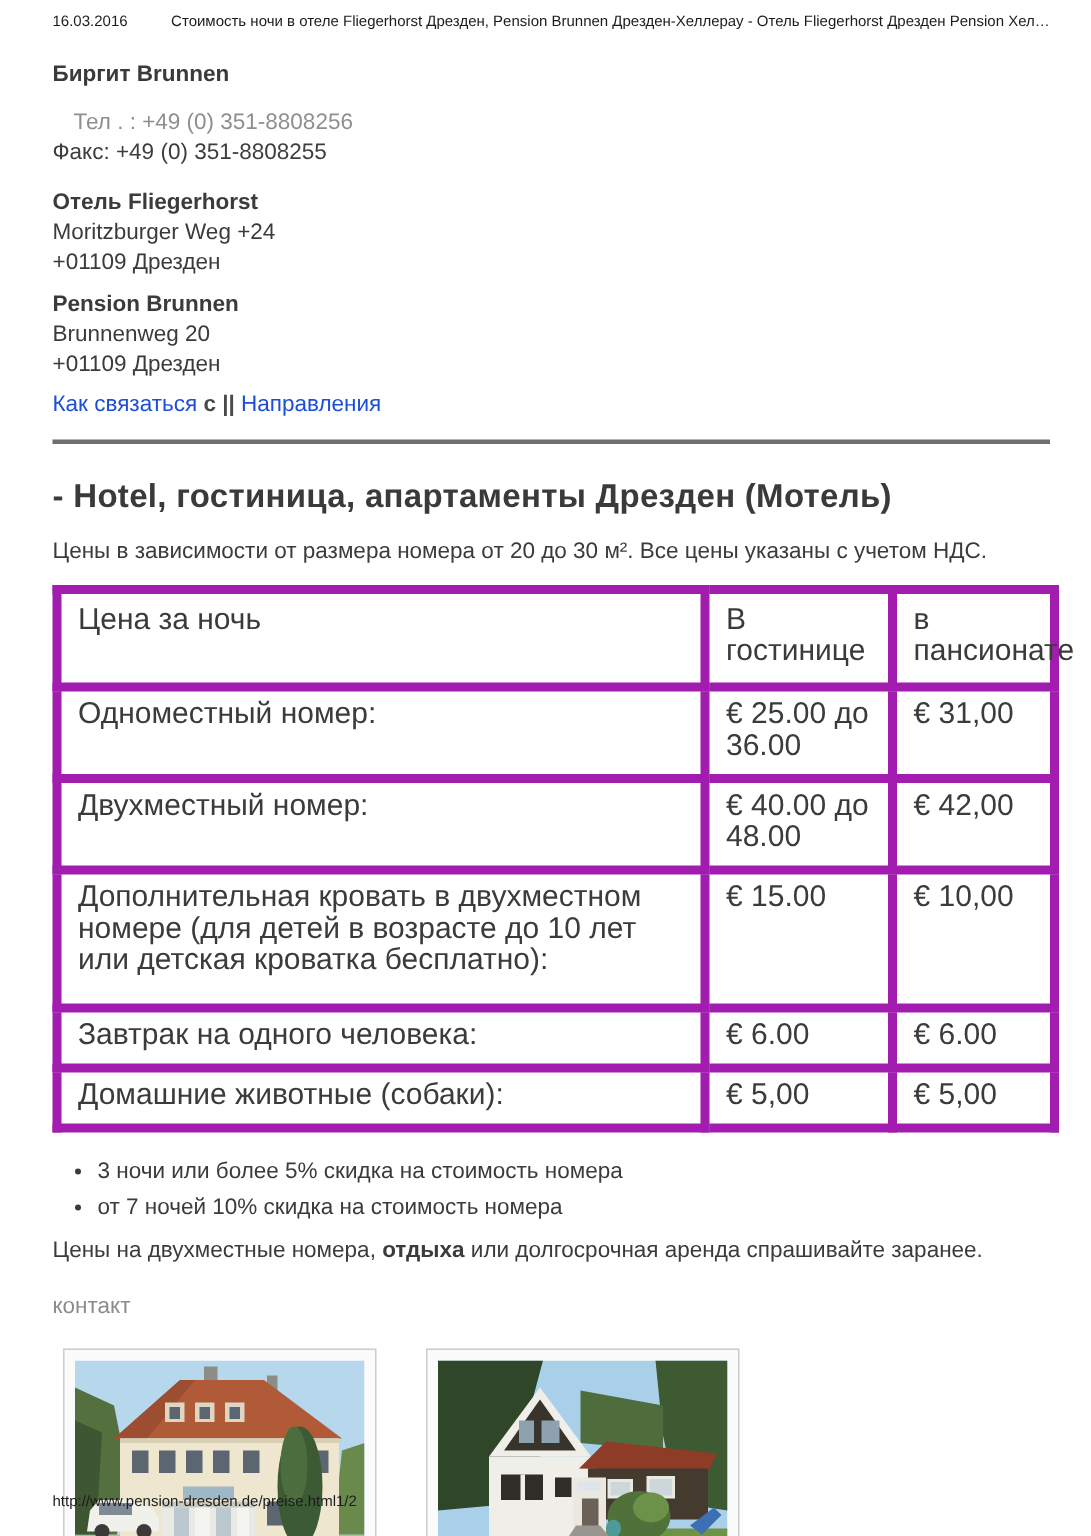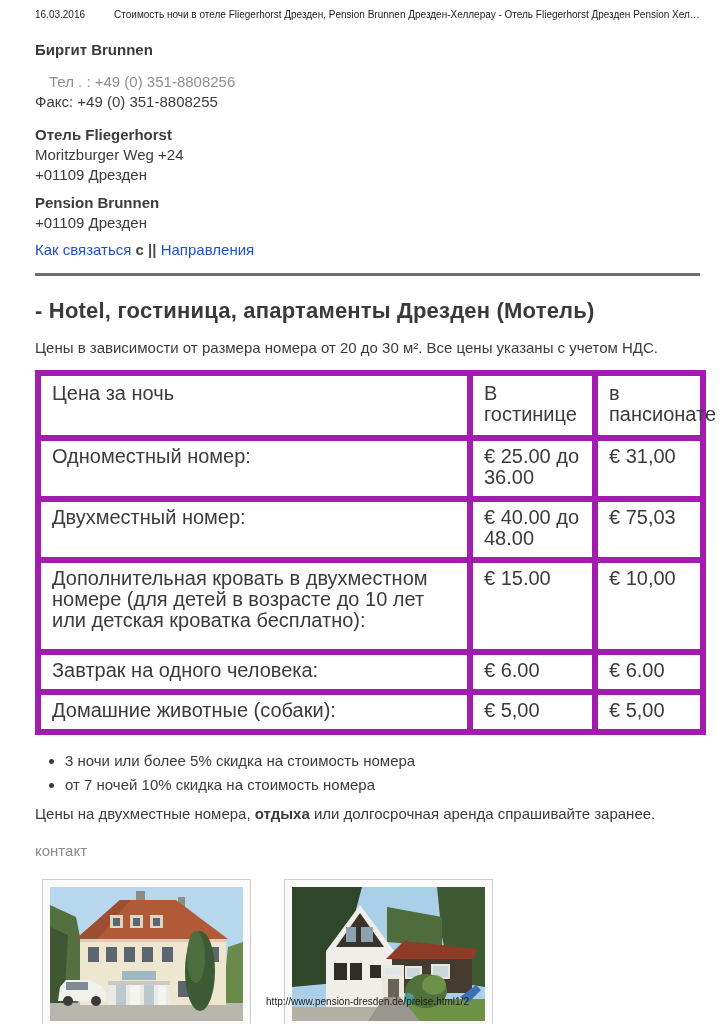--- a/index.html
+++ b/index.html
@@ -56,21 +56,21 @@
   .contact-link { margin-top:18px; color:#8c8c8c; cursor:pointer; }
 
   .photos { margin-top:20px; display:flex; gap:33px; padding-left:7px; }
   .photo-card { width:209px; }
   .photo-frame { border:1px solid #cccccc; background:#fbfbfb; padding:7px; width:209px; height:150px; }
   .photo-frame svg { display:block; width:193px; height:134px; }
   .caption { margin-top:7px; text-align:center; font-size:12px; color:#5d5d5d; }
 
   .footer {
     position:absolute; left:35px; right:27px; bottom:17px;
-    display:flex; justify-content:center;
+    display:flex; justify-content:flex-start;
     font-size:10px; color:#1c1c1c;
   }
 </style>
 </head>
 <body>
 
 <div class="page">
 
   <div class="meta">
     <span class="meta-date">16.03.2016</span>
@@ -83,20 +83,21 @@
   <div class="fax">Факс: +49 (0) 351-8808255</div>
 
   <div class="addr">
     <div class="addr-name">Отель Fliegerhorst</div>
     <div>Moritzburger Weg +24</div>
     <div>+01109 Дрезден</div>
   </div>
 
   <div class="addr addr2">
     <div class="addr-name">Pension Brunnen</div>
+    <div>Brunnenweg 20</div>
     <div>+01109 Дрезден</div>
   </div>
 
   <div class="links">
     <a>Как связаться</a>
     <span class="sep">с ||</span>
     <a>Направления</a>
   </div>
 
   <div class="rule"></div>
@@ -118,21 +119,21 @@
       <th>в пансионате</th>
     </tr>
     <tr>
       <td>Одноместный номер:</td>
       <td>€ 25.00 до 36.00</td>
       <td>€ 31,00</td>
     </tr>
     <tr>
       <td>Двухместный номер:</td>
       <td>€ 40.00 до 48.00</td>
-      <td>€ 75,03</td>
+      <td>€ 42,00</td>
     </tr>
     <tr class="tall">
       <td>Дополнительная кровать в двухместном номере (для детей в возрасте до 10 лет или детская кроватка бесплатно):</td>
       <td>€ 15.00</td>
       <td>€ 10,00</td>
     </tr>
     <tr>
       <td>Завтрак на одного человека:</td>
       <td>€ 6.00</td>
       <td>€ 6.00</td>

